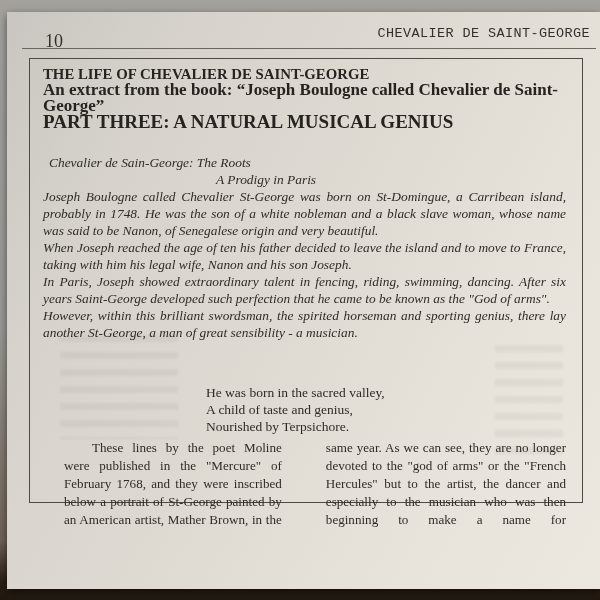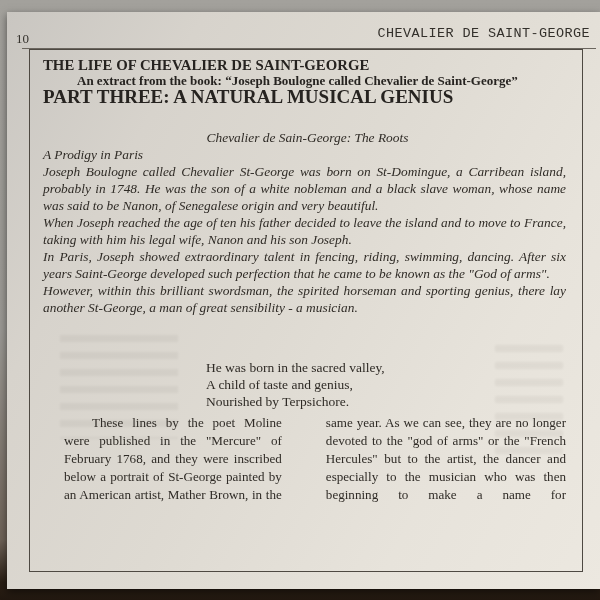--- a/index.html
+++ b/index.html
@@ -10,43 +10,43 @@
     overflow:hidden;
     font-family:"Liberation Serif","DejaVu Serif",serif;
   }
   .page{
     position:absolute;left:7px;top:12px;width:593px;height:577px;
     background:linear-gradient(118deg,#c9c6c1 0%,#d7d3cc 22%,#dedad2 48%,#e7e3db 75%,#ece8e0 100%);
     box-shadow:0 3px 8px rgba(0,0,0,.5);
     color:#2e2a25;
   }
   .running-header{position:absolute;left:0;top:0;width:100%;height:36px;}
-  .page-number{position:absolute;left:9px;top:19px;font-size:13px;color:#34312c;}
+  .page-number{position:absolute;left:38px;top:19px;font-size:18px;color:#34312c;}
   .running-title{
     position:absolute;right:10px;top:14px;font-size:13.5px;letter-spacing:.4px;color:#33302b;font-family:Liberation Mono, monospace;
   }
   .header-rule{
     position:absolute;left:15px;right:4px;top:36px;height:0;
     border-top:1.5px solid #6b665f;
   }
   .article-box{
-    position:absolute;left:22px;top:37px;width:554px;height:523px;
+    position:absolute;left:22px;top:46px;width:554px;height:445px;
     border:1.5px solid #4e4942;
     box-sizing:border-box;
     padding:7px 16px 0 13px;
   }
   .title-block{font-weight:bold;color:#262320;}
   .article-title{font-size:14.8px;line-height:16px;}
-  .article-subtitle{font-size:13px;line-height:16px;margin-left:34px;}
+  .article-subtitle{font-size:17px;line-height:16px;}
   .article-part{font-size:19px;line-height:16px;}
   .italic-block{
     margin-top:24px;font-style:italic;font-size:13.4px;line-height:17px;color:#2f2b26;
   }
-  .section-heading{margin-left:6px;text-align:center;}
-  .section-subheading{}
+  .section-heading{margin-left:6px;}
+  .section-subheading{margin-left:173px;}
   .italic-paragraphs p{margin:0;text-align:justify;}
   .poem{
     margin-top:43px;margin-left:163px;
     font-size:13.5px;line-height:17px;font-style:normal;color:#2e2a25;
   }
   .poem div{white-space:nowrap;}
   .columns{
     display:flex;margin-top:4px;padding-left:21px;
     font-size:13.1px;line-height:18px;color:#2f2b26;
   }

